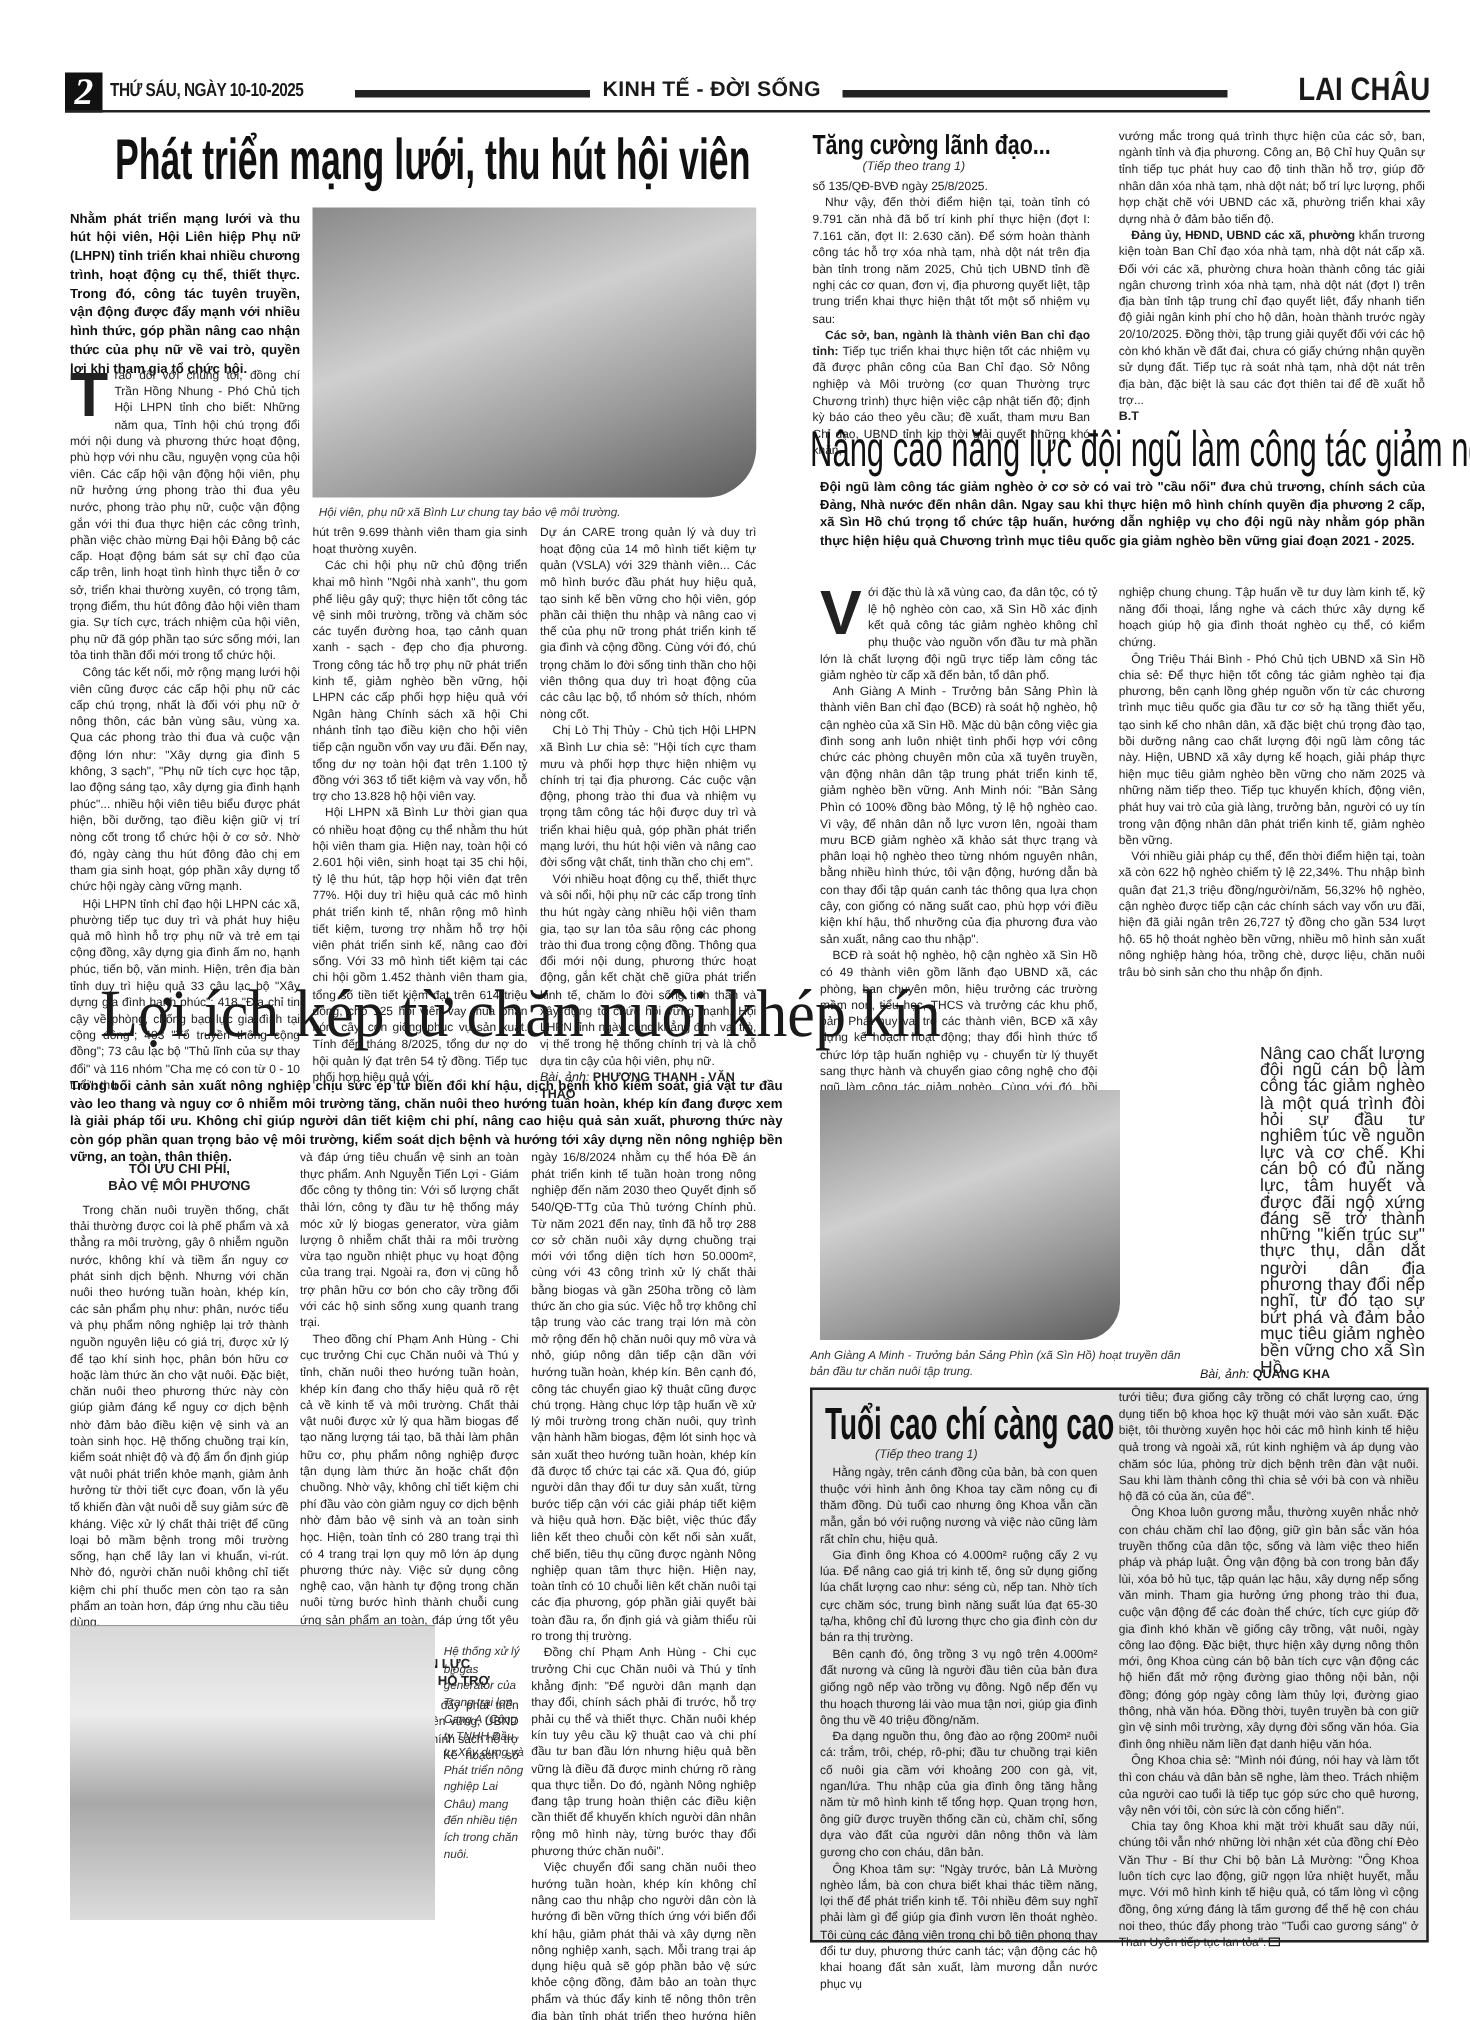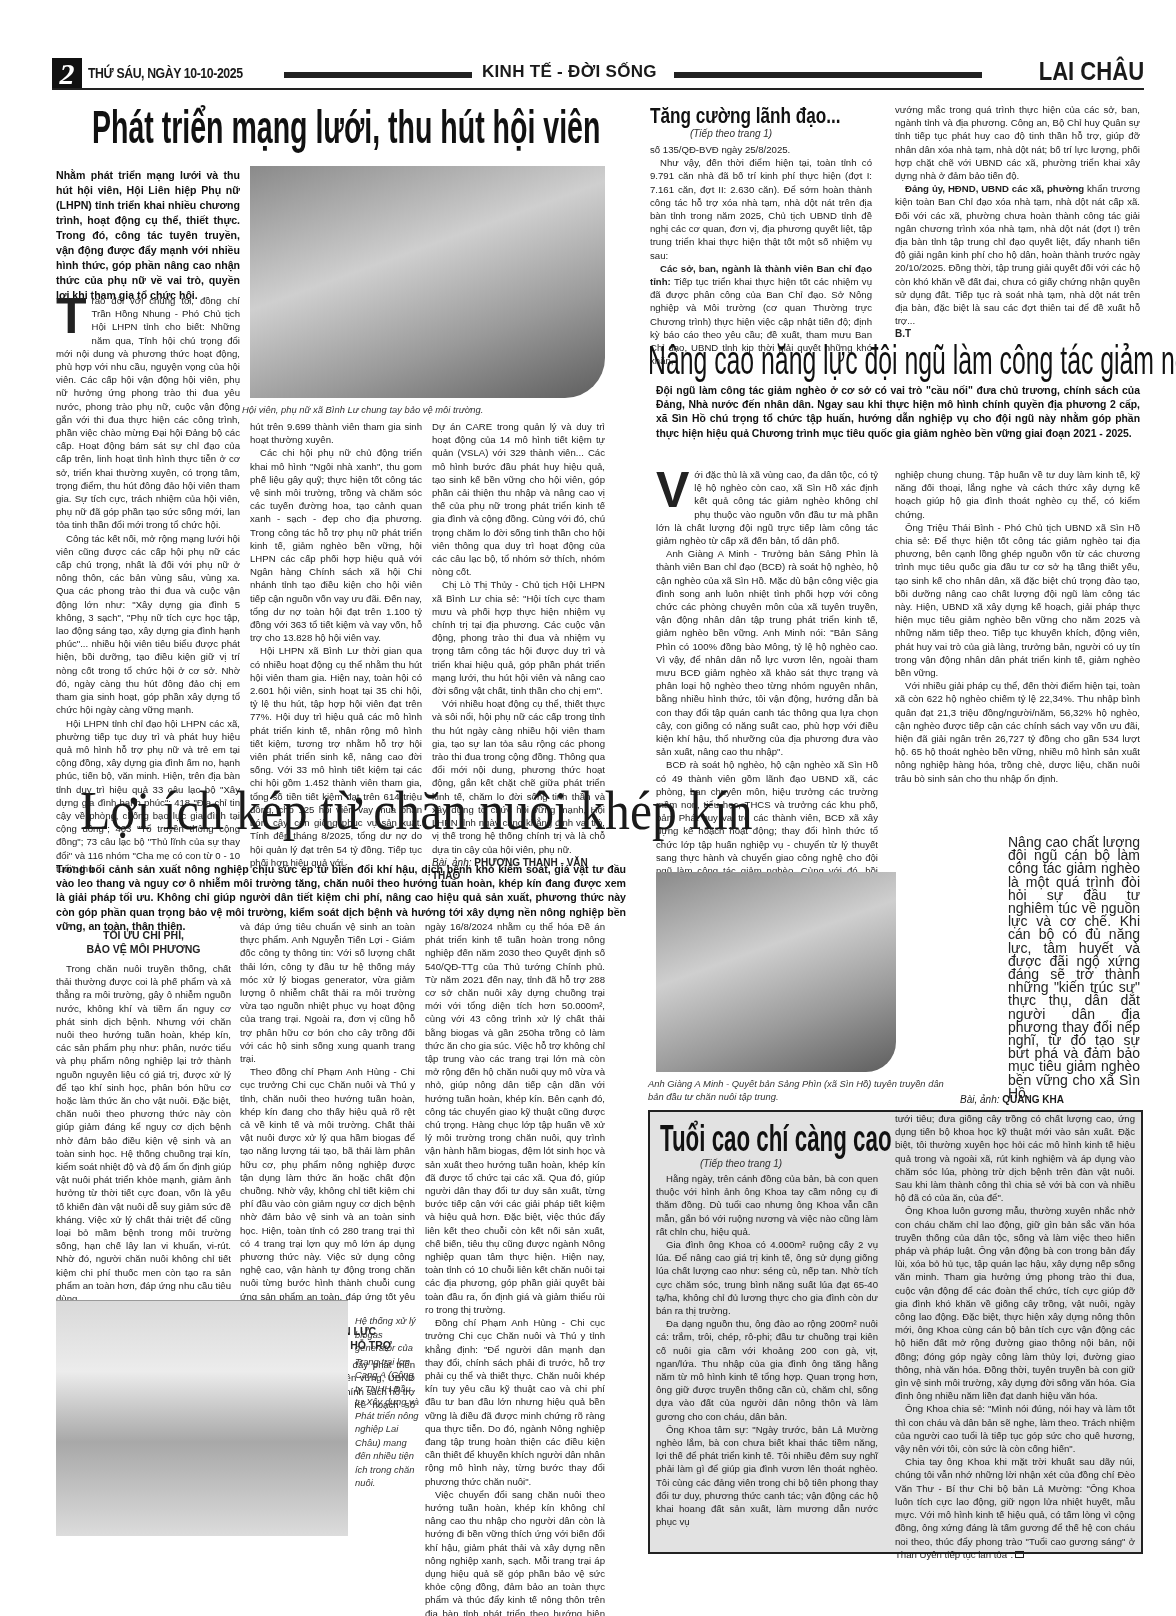--- a/index.html
+++ b/index.html
@@ -36,21 +36,21 @@
   <div class="abs rule" style="left:622px;width:308px"></div>
   <div class="abs paper">LAI CHÂU</div>
 </div>
 <div class="abs underline"></div>
 
 <div class="abs h-condensed" style="left:92px;top:100px;font-size:46px;transform:scaleX(0.62)">Phát triển mạng lưới, thu hút hội viên</div>
 
 <div class="abs lead" style="left:56px;top:168px;width:184px">Nhằm phát triển mạng lưới và thu hút hội viên, Hội Liên hiệp Phụ nữ (LHPN) tỉnh triển khai nhiều chương trình, hoạt động cụ thể, thiết thực. Trong đó, công tác tuyên truyền, vận động được đẩy mạnh với nhiều hình thức, góp phần nâng cao nhận thức của phụ nữ về vai trò, quyền lợi khi tham gia tổ chức hội.</div>
 
 <div class="abs photo" style="left:250px;top:166px;width:355px;height:232px"></div>
-<div class="abs caption" style="left:242px;top:404px;width:355px">Hội viên, phụ nữ xã Bình Lư chung tay bảo vệ môi trường.</div>
+<div class="abs caption" style="left:255px;top:404px;width:355px">Hội viên, phụ nữ xã Bình Lư chung tay bảo vệ môi trường.</div>
 
 <div class="abs body-text" style="left:56px;top:294px;width:184px">
   <span class="dropcap">T</span>
   <span>rao đổi với chúng tôi, đồng chí Trần Hồng Nhung - Phó Chủ tịch Hội LHPN tỉnh cho biết: Những năm qua, Tỉnh hội chú trọng đổi mới nội dung và phương thức hoạt động, phù hợp với nhu cầu, nguyện vọng của hội viên. Các cấp hội vận động hội viên, phụ nữ hưởng ứng phong trào thi đua yêu nước, phong trào phụ nữ, cuộc vận động gắn với thi đua thực hiện các công trình, phần việc chào mừng Đại hội Đảng bộ các cấp. Hoạt động bám sát sự chỉ đạo của cấp trên, linh hoạt tình hình thực tiễn ở cơ sở, triển khai thường xuyên, có trọng tâm, trọng điểm, thu hút đông đảo hội viên tham gia. Sự tích cực, trách nhiệm của hội viên, phụ nữ đã góp phần tạo sức sống mới, lan tỏa tinh thần đổi mới trong tổ chức hội.</span>
   <p>Công tác kết nối, mở rộng mạng lưới hội viên cũng được các cấp hội phụ nữ các cấp chú trọng, nhất là đối với phụ nữ ở nông thôn, các bản vùng sâu, vùng xa. Qua các phong trào thi đua và cuộc vận động lớn như: "Xây dựng gia đình 5 không, 3 sạch", "Phụ nữ tích cực học tập, lao động sáng tạo, xây dựng gia đình hạnh phúc"... nhiều hội viên tiêu biểu được phát hiện, bồi dưỡng, tạo điều kiện giữ vị trí nòng cốt trong tổ chức hội ở cơ sở. Nhờ đó, ngày càng thu hút đông đảo chị em tham gia sinh hoạt, góp phần xây dựng tổ chức hội ngày càng vững mạnh.</p>
   <p>Hội LHPN tỉnh chỉ đạo hội LHPN các xã, phường tiếp tục duy trì và phát huy hiệu quả mô hình hỗ trợ phụ nữ và trẻ em tại cộng đồng, xây dựng gia đình ấm no, hạnh phúc, tiến bộ, văn minh. Hiện, trên địa bàn tỉnh duy trì hiệu quả 33 câu lạc bộ "Xây dựng gia đình hạnh phúc"; 418 "Địa chỉ tin cậy về phòng, chống bạo lực gia đình tại cộng đồng"; 403 "Tổ truyền thông cộng đồng"; 73 câu lạc bộ "Thủ lĩnh của sự thay đổi" và 116 nhóm "Cha mẹ có con từ 0 - 10 tuổi", thu</p>
 </div>
 
 <div class="abs body-text" style="left:250px;top:420px;width:172px">
   <span>hút trên 9.699 thành viên tham gia sinh hoạt thường xuyên.</span>
@@ -89,21 +89,21 @@
 </div>
 <div class="abs body-text" style="left:895px;top:468px;width:245px">
   <span>nghiệp chung chung. Tập huấn về tư duy làm kinh tế, kỹ năng đối thoại, lắng nghe và cách thức xây dựng kế hoạch giúp hộ gia đình thoát nghèo cụ thể, có kiểm chứng.</span>
   <p>Ông Triệu Thái Bình - Phó Chủ tịch UBND xã Sìn Hồ chia sẻ: Để thực hiện tốt công tác giảm nghèo tại địa phương, bên cạnh lồng ghép nguồn vốn từ các chương trình mục tiêu quốc gia đầu tư cơ sở hạ tầng thiết yếu, tạo sinh kế cho nhân dân, xã đặc biệt chú trọng đào tạo, bồi dưỡng nâng cao chất lượng đội ngũ làm công tác này. Hiện, UBND xã xây dựng kế hoạch, giải pháp thực hiện mục tiêu giảm nghèo bền vững cho năm 2025 và những năm tiếp theo. Tiếp tục khuyến khích, động viên, phát huy vai trò của già làng, trưởng bản, người có uy tín trong vận động nhân dân phát triển kinh tế, giảm nghèo bền vững.</p>
   <p>Với nhiều giải pháp cụ thể, đến thời điểm hiện tại, toàn xã còn 622 hộ nghèo chiếm tỷ lệ 22,34%. Thu nhập bình quân đạt 21,3 triệu đồng/người/năm, 56,32% hộ nghèo, cận nghèo được tiếp cận các chính sách vay vốn ưu đãi, hiện đã giải ngân trên 26,727 tỷ đồng cho gần 534 lượt hộ. 65 hộ thoát nghèo bền vững, nhiều mô hình sản xuất nông nghiệp hàng hóa, trồng chè, dược liệu, chăn nuôi trâu bò sinh sản cho thu nhập ổn định.</p>
 </div>
 <div class="abs photo" style="left:656px;top:872px;width:240px;height:200px;border-radius:0 0 30px 0"></div>
 <div class="abs body-text" style="left:1008px;top:836px;width:132px;font-size:14px">
   <span>Nâng cao chất lượng đội ngũ cán bộ làm công tác giảm nghèo là một quá trình đòi hỏi sự đầu tư nghiêm túc về nguồn lực và cơ chế. Khi cán bộ có đủ năng lực, tâm huyết và được đãi ngộ xứng đáng sẽ trở thành những "kiến trúc sư" thực thụ, dẫn dắt người dân địa phương thay đổi nếp nghĩ, từ đó tạo sự bứt phá và đảm bảo mục tiêu giảm nghèo bền vững cho xã Sìn Hồ.</span>
 </div>
-<div class="abs caption" style="left:648px;top:1078px;width:300px">Anh Giàng A Minh - Quyết bản Sảng Phìn (xã Sìn Hồ) tuyên truyền dân bản đầu tư chăn nuôi tập trung.</div>
+<div class="abs caption" style="left:648px;top:1078px;width:300px">Anh Giàng A Minh - Trưởng bản Sảng Phìn (xã Sìn Hồ) hoạt truyền dân bản đầu tư chăn nuôi tập trung.</div>
 <div class="abs byline" style="left:960px;top:1094px;width:180px"><i>Bài, ảnh:</i> <b>QUANG KHA</b></div>
 
 <div class="abs" style="left:80px;top:780px;font:54px 'Liberation Serif',serif;white-space:nowrap;transform:scaleX(0.92);transform-origin:left top">Lợi ích kép từ chăn nuôi khép kín</div>
 <div class="abs lead" style="left:56px;top:862px;width:570px;font-size:10.6px;line-height:14.2px">Trong bối cảnh sản xuất nông nghiệp chịu sức ép từ biến đổi khí hậu, dịch bệnh khó kiểm soát, giá vật tư đầu vào leo thang và nguy cơ ô nhiễm môi trường tăng, chăn nuôi theo hướng tuần hoàn, khép kín đang được xem là giải pháp tối ưu. Không chỉ giúp người dân tiết kiệm chi phí, nâng cao hiệu quả sản xuất, phương thức này còn góp phần quan trọng bảo vệ môi trường, kiểm soát dịch bệnh và hướng tới xây dựng nền nông nghiệp bền vững, an toàn, thân thiện.</div>
 
 <div class="abs body-text" style="left:56px;top:920px;width:175px">
   <div class="subhead"><span>TỐI ƯU CHI PHÍ,</span><br><span>BẢO VỆ MÔI PHƯƠNG</span></div>
   <p>Trong chăn nuôi truyền thống, chất thải thường được coi là phế phẩm và xả thẳng ra môi trường, gây ô nhiễm nguồn nước, không khí và tiềm ẩn nguy cơ phát sinh dịch bệnh. Nhưng với chăn nuôi theo hướng tuần hoàn, khép kín, các sản phẩm phụ như: phân, nước tiểu và phụ phẩm nông nghiệp lại trở thành nguồn nguyên liệu có giá trị, được xử lý để tạo khí sinh học, phân bón hữu cơ hoặc làm thức ăn cho vật nuôi. Đặc biệt, chăn nuôi theo phương thức này còn giúp giảm đáng kể nguy cơ dịch bệnh nhờ đảm bảo điều kiện vệ sinh và an toàn sinh học. Hệ thống chuồng trại kín, kiểm soát nhiệt độ và độ ẩm ổn định giúp vật nuôi phát triển khỏe mạnh, giảm ảnh hưởng từ thời tiết cực đoan, vốn là yếu tố khiến đàn vật nuôi dễ suy giảm sức đề kháng. Việc xử lý chất thải triệt để cũng loại bỏ mầm bệnh trong môi trường sống, hạn chế lây lan vi khuẩn, vi-rút. Nhờ đó, người chăn nuôi không chỉ tiết kiệm chi phí thuốc men còn tạo ra sản phẩm an toàn hơn, đáp ứng nhu cầu tiêu dùng.</p>
   <p>Điển hình như Trang trại lợn Cang A trên địa bàn xã Pắc Ta của Công ty TNHH Đầu tư Xây dựng và Phát triển nông nghiệp Lai Châu, với quy mô khoảng 10.000 con/năm. Nhờ áp dụng quy trình chăn nuôi công nghệ cao, kiểm soát chặt chẽ từ khâu thức ăn, chăm sóc đến tiêu thụ, sản phẩm chăn nuôi luôn đảm bảo giá trị dinh dưỡng</p>
 </div>
@@ -120,21 +120,22 @@
   
 </div>
 <div class="abs" style="left:56px;top:1300px;width:292px;height:236px;background:linear-gradient(180deg,#d9d9d9,#ececec 30%,#a8a8a8 60%,#dcdcdc);border-top:1px solid #999"></div>
 <div class="abs caption" style="left:355px;top:1314px;width:65px;font-size:9.4px;line-height:13.5px">Hệ thống xử lý biogas generator của Trang trại lợn Cang A (Công ty TNHH Đầu tư Xây dựng và Phát triển nông nghiệp Lai Châu) mang đến nhiều tiện ích trong chăn nuôi.</div>
 
 <div class="abs boxed" style="left:648px;top:1110px;width:495px;height:444px"></div>
 <div class="abs h-condensed" style="left:660px;top:1118px;font-size:36px;transform:scaleX(0.62)">Tuổi cao chí càng cao</div>
 <div class="abs caption" style="left:700px;top:1158px;font-size:10px">(Tiếp theo trang 1)</div>
 <div class="abs body-text" style="left:656px;top:1172px;width:222px">
   <p>Hằng ngày, trên cánh đồng của bản, bà con quen thuộc với hình ảnh ông Khoa tay cầm nông cụ đi thăm đồng. Dù tuổi cao nhưng ông Khoa vẫn cần mẫn, gắn bó với ruộng nương và việc nào cũng làm rất chỉn chu, hiệu quả.</p>
-  <p>Gia đình ông Khoa có 4.000m² ruộng cấy 2 vụ lúa. Để nâng cao giá trị kinh tế, ông sử dụng giống lúa chất lượng cao như: séng cù, nếp tan. Nhờ tích cực chăm sóc, trung bình năng suất lúa đạt 65-40 tạ/ha, không chỉ đủ lương thực cho gia đình còn dư bán ra thị trường.</p>
+  <p>Gia đình ông Khoa có 4.000m² ruộng cấy 2 vụ lúa. Để nâng cao giá trị kinh tế, ông sử dụng giống lúa chất lượng cao như: séng cù, nếp tan. Nhờ tích cực chăm sóc, trung bình năng suất lúa đạt 65-30 tạ/ha, không chỉ đủ lương thực cho gia đình còn dư bán ra thị trường.</p>
+  <p>Bên cạnh đó, ông trồng 3 vụ ngô trên 4.000m² đất nương và cũng là người đầu tiên của bản đưa giống ngô nếp vào trồng vụ đông. Ngô nếp đến vụ thu hoạch thương lái vào mua tận nơi, giúp gia đình ông thu về 40 triệu đồng/năm.</p>
   <p>Đa dạng nguồn thu, ông đào ao rộng 200m² nuôi cá: trắm, trôi, chép, rô-phi; đầu tư chuồng trại kiên cố nuôi gia cầm với khoảng 200 con gà, vịt, ngan/lứa. Thu nhập của gia đình ông tăng hằng năm từ mô hình kinh tế tổng hợp. Quan trọng hơn, ông giữ được truyền thống cần cù, chăm chỉ, sống dựa vào đất của người dân nông thôn và làm gương cho con cháu, dân bản.</p>
   <p>Ông Khoa tâm sự: "Ngày trước, bản Lả Mường nghèo lắm, bà con chưa biết khai thác tiềm năng, lợi thế để phát triển kinh tế. Tôi nhiều đêm suy nghĩ phải làm gì để giúp gia đình vươn lên thoát nghèo. Tôi cùng các đảng viên trong chi bộ tiên phong thay đổi tư duy, phương thức canh tác; vận động các hộ khai hoang đất sản xuất, làm mương dẫn nước phục vụ</p>
 </div>
 <div class="abs body-text" style="left:895px;top:1112px;width:240px">
   <span>tưới tiêu; đưa giống cây trồng có chất lượng cao, ứng dụng tiến bộ khoa học kỹ thuật mới vào sản xuất. Đặc biệt, tôi thường xuyên học hỏi các mô hình kinh tế hiệu quả trong và ngoài xã, rút kinh nghiệm và áp dụng vào chăm sóc lúa, phòng trừ dịch bệnh trên đàn vật nuôi. Sau khi làm thành công thì chia sẻ với bà con và nhiều hộ đã có của ăn, của để".</span>
   <p>Ông Khoa luôn gương mẫu, thường xuyên nhắc nhở con cháu chăm chỉ lao động, giữ gìn bản sắc văn hóa truyền thống của dân tộc, sống và làm việc theo hiến pháp và pháp luật. Ông vận động bà con trong bản đẩy lùi, xóa bỏ hủ tục, tập quán lạc hậu, xây dựng nếp sống văn minh. Tham gia hưởng ứng phong trào thi đua, cuộc vận động để các đoàn thể chức, tích cực giúp đỡ gia đình khó khăn về giống cây trồng, vật nuôi, ngày công lao động. Đặc biệt, thực hiện xây dựng nông thôn mới, ông Khoa cùng cán bộ bản tích cực vận động các hộ hiến đất mở rộng đường giao thông nội bản, nội đồng; đóng góp ngày công làm thủy lợi, đường giao thông, nhà văn hóa. Đồng thời, tuyên truyền bà con giữ gìn vệ sinh môi trường, xây dựng đời sống văn hóa. Gia đình ông nhiều năm liền đạt danh hiệu văn hóa.</p>
   <p>Ông Khoa chia sẻ: "Mình nói đúng, nói hay và làm tốt thì con cháu và dân bản sẽ nghe, làm theo. Trách nhiệm của người cao tuổi là tiếp tục góp sức cho quê hương, vậy nên với tôi, còn sức là còn cống hiến".</p>
   <p><span>Chia tay ông Khoa khi mặt trời khuất sau dãy núi, chúng tôi vẫn nhớ những lời nhận xét của đồng chí Đèo Văn Thư - Bí thư Chi bộ bản Lả Mường: "Ông Khoa luôn tích cực lao động, giữ ngọn lửa nhiệt huyết, mẫu mực. Với mô hình kinh tế hiệu quả, có tấm lòng vì cộng đồng, ông xứng đáng là tấm gương để thế hệ con cháu noi theo, thúc đẩy phong trào "Tuổi cao gương sáng" ở Than Uyên tiếp tục lan tỏa".</span><span style="display:inline-block;width:9px;height:7px;border:1.5px solid #222;margin-left:2px"></span></p>
 </div>
 

